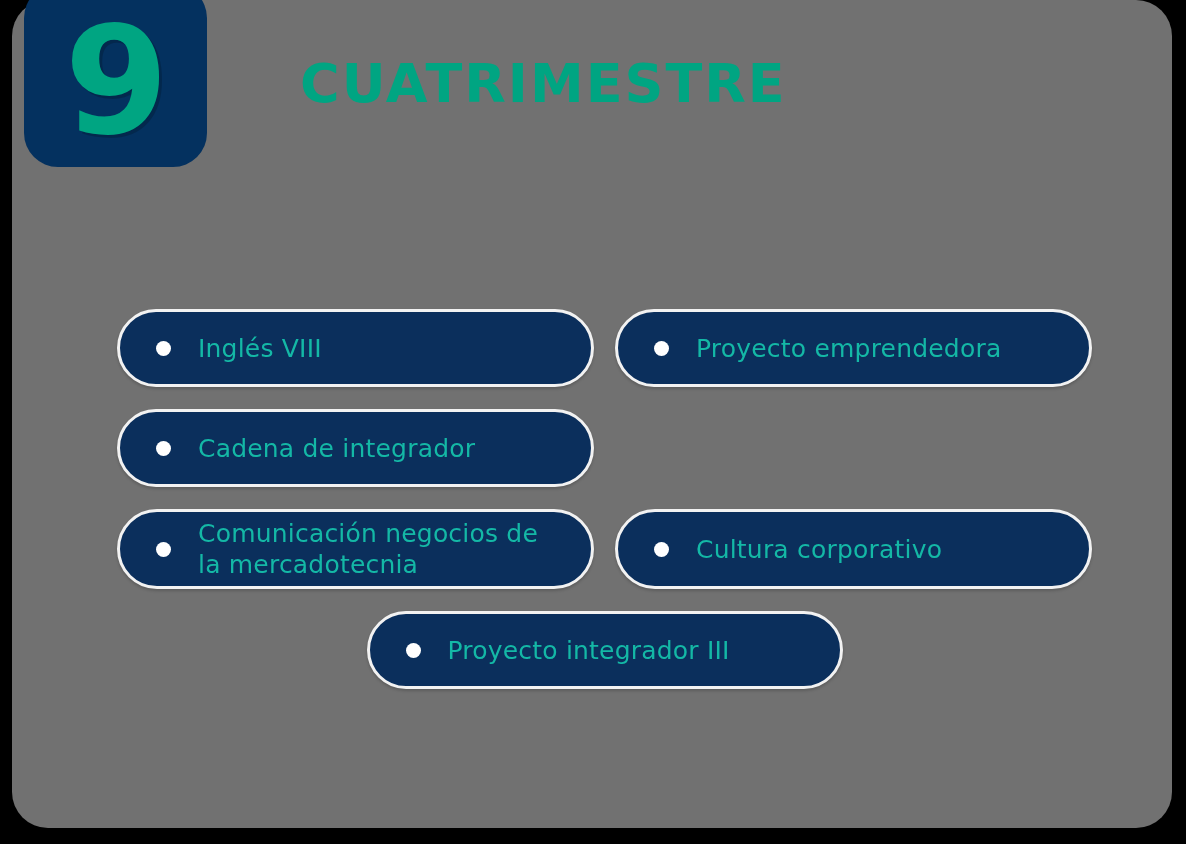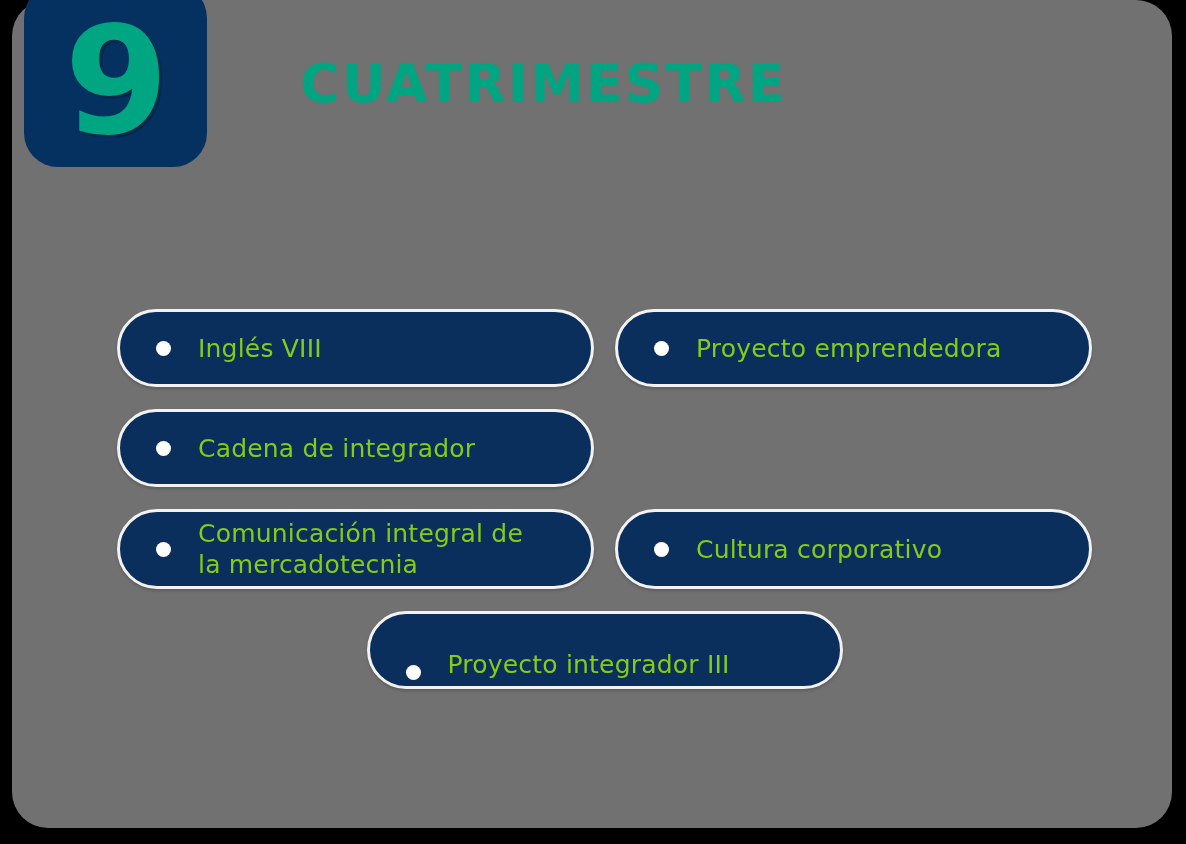--- a/index.html
+++ b/index.html
@@ -97,33 +97,32 @@
     display: flex;
     align-items: center;
     padding: 6px 18px 6px 36px;
     box-shadow: 0 2px 3px rgba(0,0,0,0.18);
   }
   .pill.wide {
     width: 477px;
   }
   .pill.solo {
     width: 476px;
-    align-items: flex-end;
   }
 
   .bullet {
     flex: 0 0 auto;
     width: 15px;
     height: 15px;
     border-radius: 50%;
     background: #FFFFFF;
     margin-right: 27px;
   }
   .pill-label {
-    color: #84cc16;
+    color: #14b8a6;
     font-family: "DejaVu Sans", "Liberation Sans", sans-serif;
     font-weight: 400;
     font-size: 25px;
     line-height: 31px;
     letter-spacing: 0.2px;
   }
   .pill-label.two-line {
     max-width: 345px;
   }
 </style>
@@ -156,21 +155,21 @@
       <div class="row">
         <div class="pill">
           <span class="bullet"></span>
           <span class="pill-label">Cadena de integrador</span>
         </div>
       </div>
 
       <div class="row">
         <div class="pill wide">
           <span class="bullet"></span>
-          <span class="pill-label two-line">Comunicación integral de la mercadotecnia</span>
+          <span class="pill-label two-line">Comunicación negocios de la mercadotecnia</span>
         </div>
         <div class="pill">
           <span class="bullet"></span>
           <span class="pill-label">Cultura corporativo</span>
         </div>
       </div>
 
       <div class="row center">
         <div class="pill solo">
           <span class="bullet"></span>

